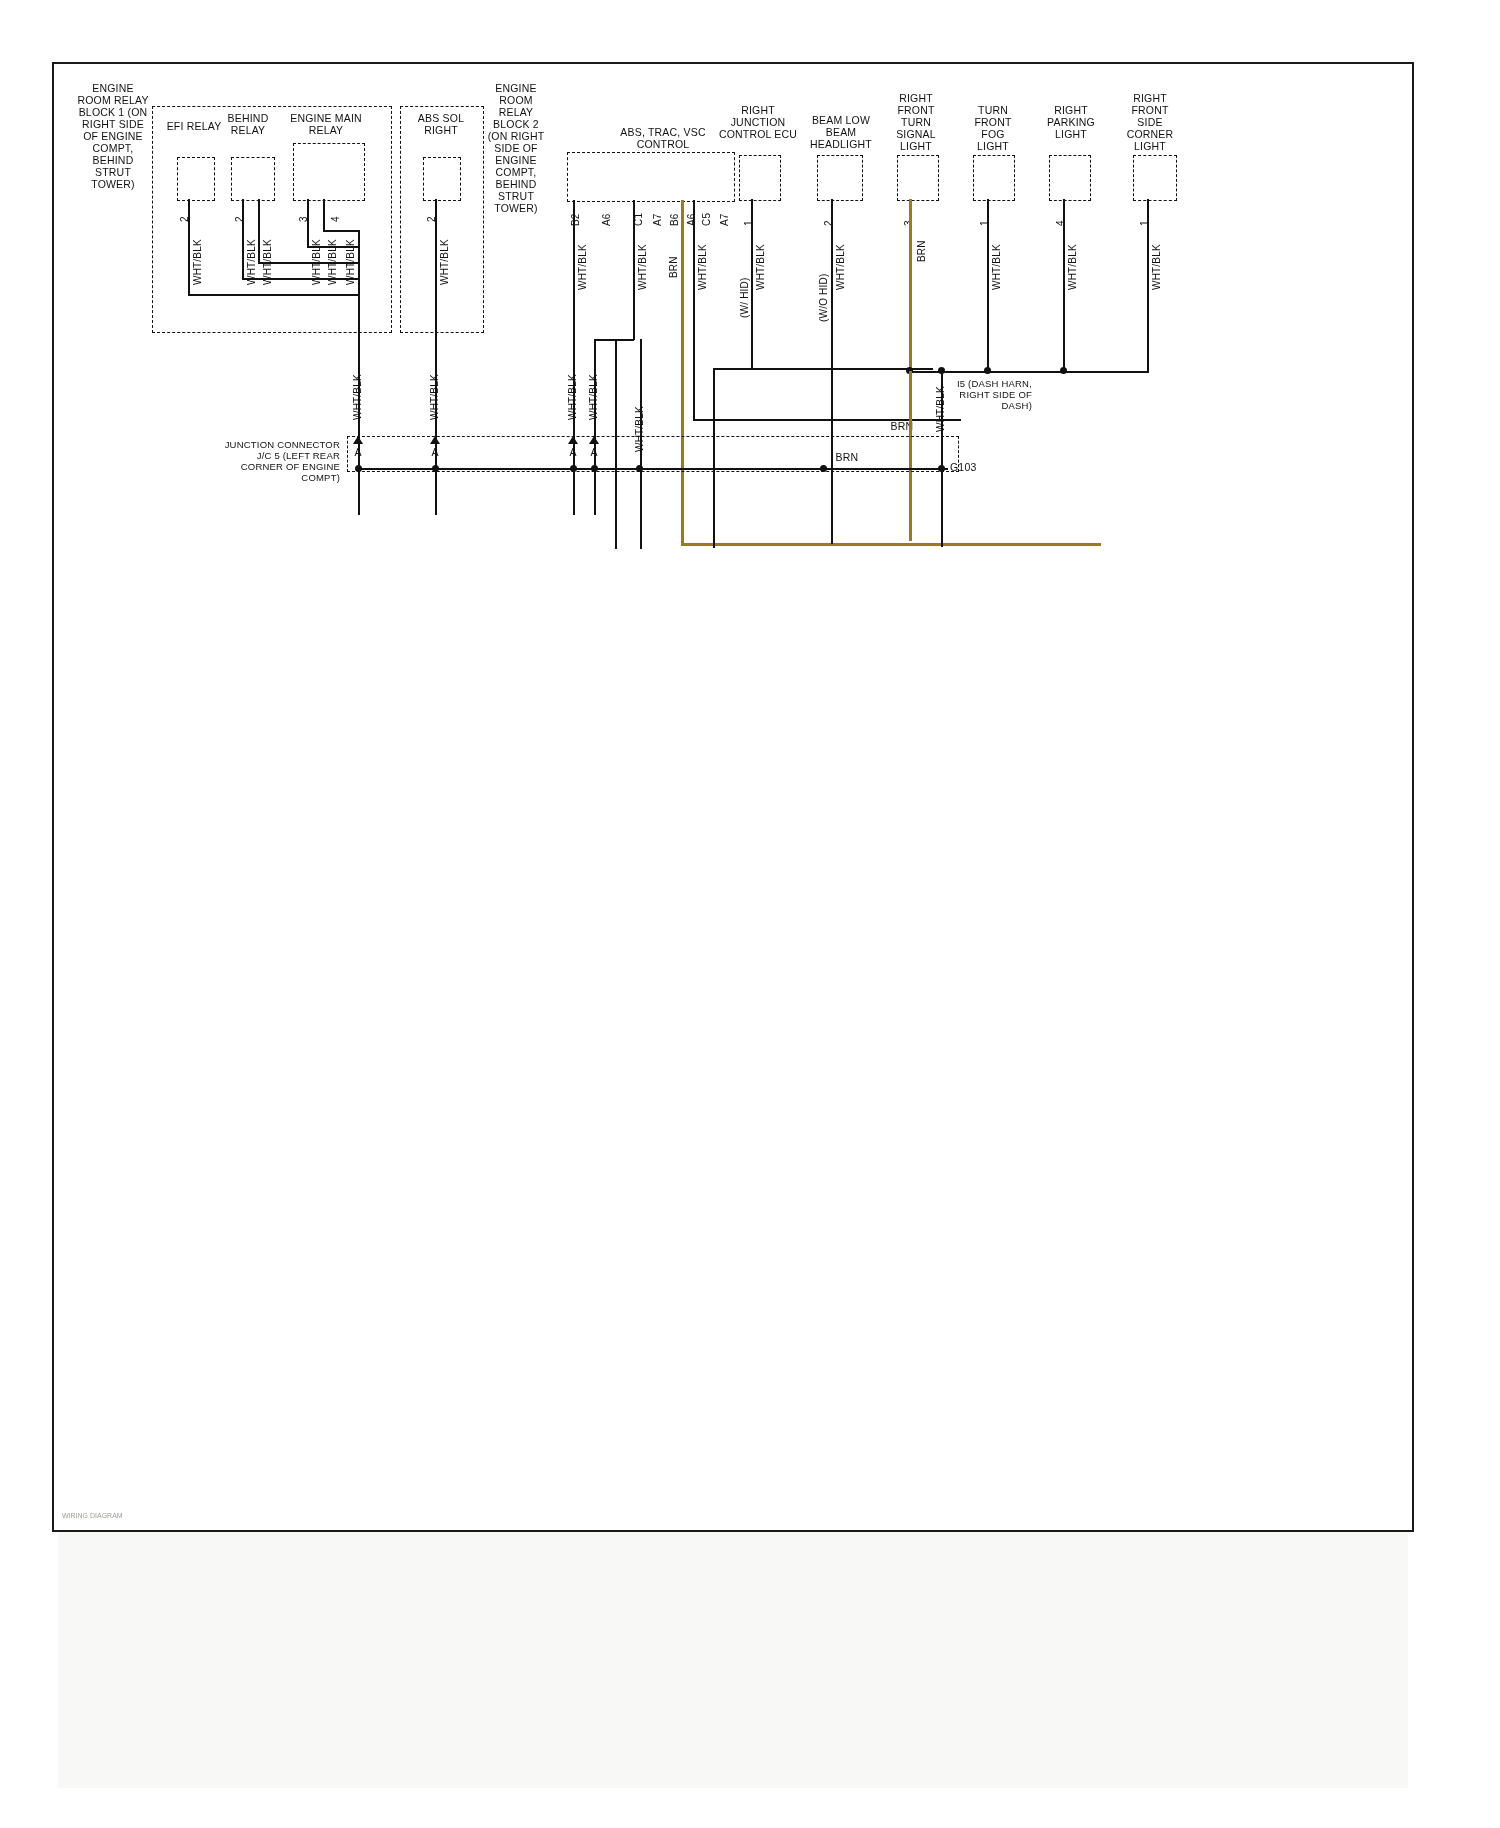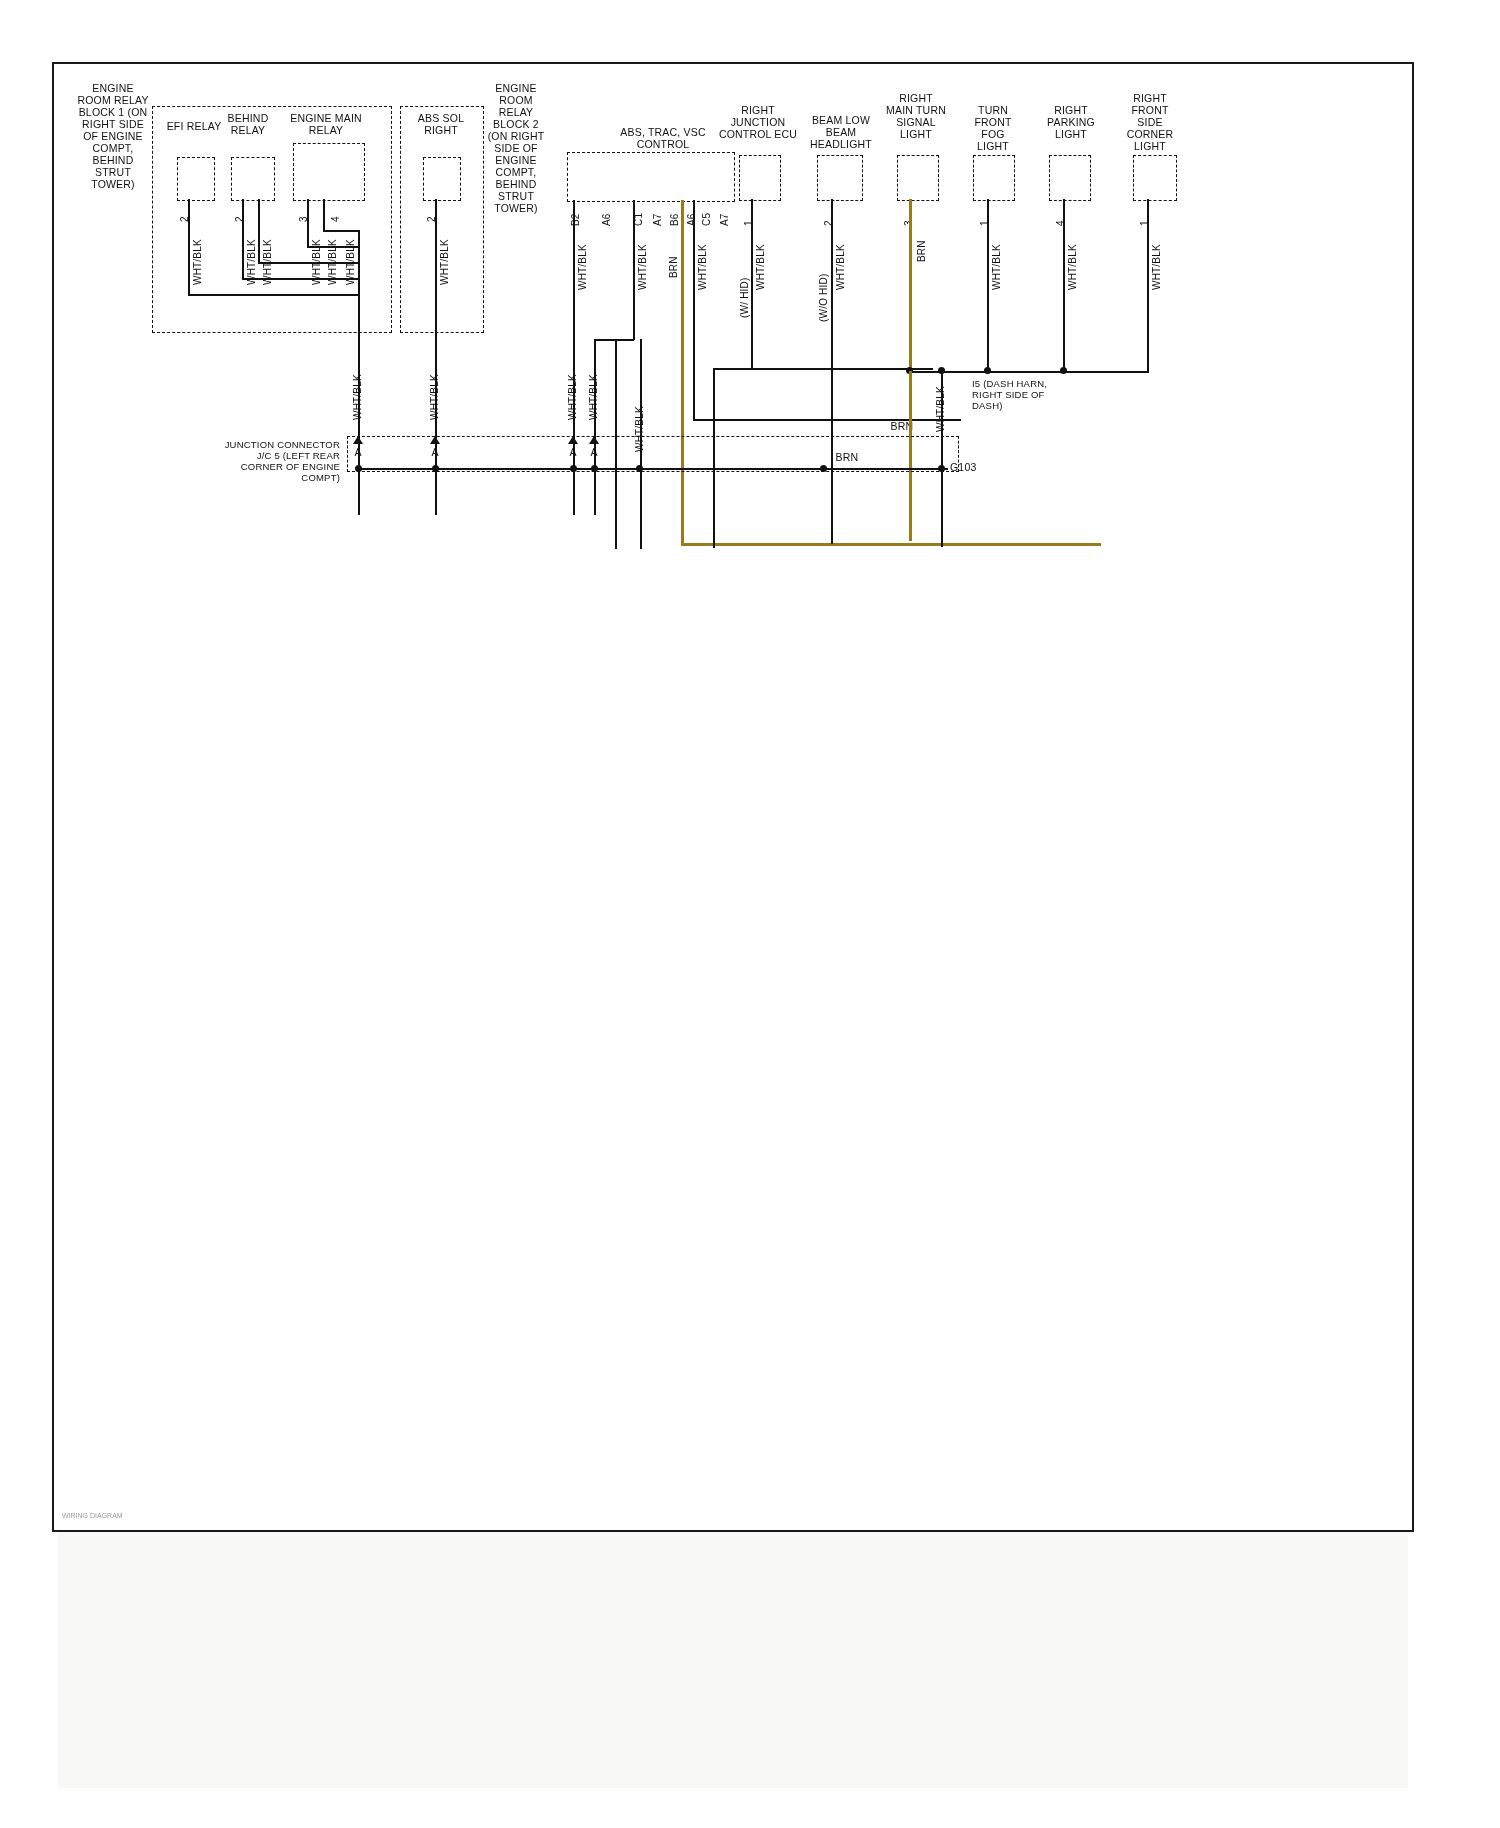--- a/index.html
+++ b/index.html
@@ -224,21 +224,21 @@
   <div class="wire h" style="left:713px;top:368px;width:220px;"></div>
   <div class="wire v" style="left:713px;top:368px;height:180px;"></div>
 
   <div class="lbl" style="left:800px;top:114px;width:82px;">BEAM LOW BEAM HEADLIGHT</div>
   <div class="comp" style="left:817px;top:155px;width:44px;height:44px;"></div>
   <div class="vtxt" style="left:823px;top:226px;">2</div>
   <div class="vtxt" style="left:835px;top:290px;">WHT/BLK</div>
   <div class="vtxt" style="left:818px;top:322px;">(W/O HID)</div>
   <div class="wire v" style="left:831px;top:199px;height:345px;"></div>
 
-  <div class="lbl" style="left:885px;top:92px;width:62px;">RIGHT MAIN TURN SIGNAL LIGHT</div>
+  <div class="lbl" style="left:885px;top:92px;width:62px;">RIGHT FRONT TURN SIGNAL LIGHT</div>
   <div class="comp" style="left:897px;top:155px;width:40px;height:44px;"></div>
   <div class="vtxt" style="left:903px;top:226px;">3</div>
   <div class="vtxt" style="left:916px;top:262px;">BRN</div>
   <div class="wbrn v" style="left:909px;top:199px;height:175px;"></div>
   <div class="dot" style="left:906px;top:367px;"></div>
 
   <div class="lbl" style="left:964px;top:104px;width:58px;">TURN FRONT FOG LIGHT</div>
   <div class="comp" style="left:973px;top:155px;width:40px;height:44px;"></div>
   <div class="vtxt" style="left:979px;top:226px;">1</div>
   <div class="vtxt" style="left:991px;top:290px;">WHT/BLK</div>
@@ -253,21 +253,21 @@
   <div class="lbl" style="left:1120px;top:92px;width:60px;">RIGHT FRONT SIDE CORNER LIGHT</div>
   <div class="comp" style="left:1133px;top:155px;width:42px;height:44px;"></div>
   <div class="vtxt" style="left:1139px;top:226px;">1</div>
   <div class="vtxt" style="left:1151px;top:290px;">WHT/BLK</div>
   <div class="wire v" style="left:1147px;top:199px;height:172px;"></div>
 
   <div class="wire h" style="left:909px;top:371px;width:240px;"></div>
   <div class="dot" style="left:938px;top:367px;"></div>
   <div class="dot" style="left:984px;top:367px;"></div>
   <div class="dot" style="left:1060px;top:367px;"></div>
-  <div class="lbl small" style="left:972px;top:378px;width:84px;text-align:left;">I5 (DASH HARN, RIGHT SIDE OF DASH)</div>
+  <div class="lbl small" style="left:948px;top:378px;width:84px;text-align:right;">I5 (DASH HARN, RIGHT SIDE OF DASH)</div>
 
   <div class="wire v" style="left:941px;top:371px;height:176px;"></div>
   <div class="vtxt" style="left:935px;top:432px;">WHT/BLK</div>
 
   <div class="lbl" style="left:884px;top:420px;width:36px;">BRN</div>
   <div class="lbl" style="left:829px;top:451px;width:36px;">BRN</div>
 
   <div class="wbrn v" style="left:909px;top:371px;height:170px;"></div>
 
   <div class="lbl small" style="left:224px;top:439px;width:116px;text-align:right;">JUNCTION CONNECTOR J/C 5 (LEFT REAR CORNER OF ENGINE COMPT)</div>

